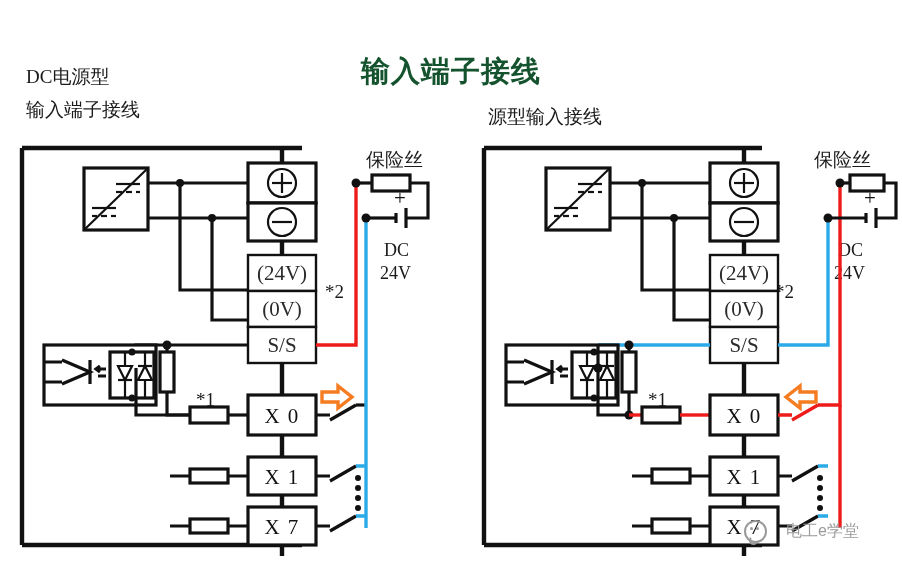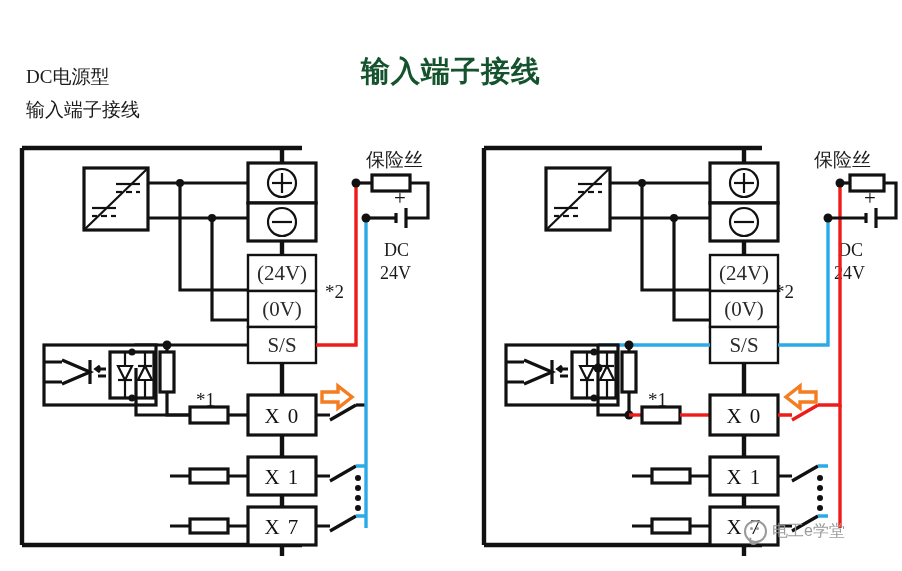--- a/index.html
+++ b/index.html
@@ -20,21 +20,21 @@
     margin-top:44px;
   }
   .cap{
     position:absolute;
     font-family:"Liberation Serif", serif;
     font-size:19px;color:#1a1a1a;white-space:nowrap;
   }
   svg{position:absolute;left:0;top:0;}
   .wm{
     position:absolute;
-    display:flex;align-items:center;gap:5px;
+    display:flex;align-items:center;gap:19px;
     color:#9a9a9a;font-size:16px;
     font-family:"Liberation Sans", sans-serif;
   }
   .wm .bubble{
     width:19px;height:19px;border:2px solid #9a9a9a;border-radius:50%;
     position:relative;display:inline-block;
   }
   .wm .bubble::after{
     content:"";position:absolute;left:3px;bottom:-4px;
     width:5px;height:5px;border-radius:50%;
@@ -46,20 +46,21 @@
 </head>
 <body>
 
 <div id="stage">
 
   <div class="title">输入端子接线</div>
 
   <div class="cap" style="left:26px;top:64px;">DC电源型</div>
   <div class="cap" style="left:26px;top:97px;">输入端子接线</div>
 
+  <div class="cap" style="left:488px;top:104px;">源型输入接线</div>
 
   <div class="cap" style="left:366px;top:147px;font-size:19px;">保险丝</div>
   <div class="cap" style="left:384px;top:240px;font-size:18px;">DC</div>
   <div class="cap" style="left:380px;top:263px;font-size:18px;">24V</div>
   <div class="cap" style="left:325px;top:281px;font-size:19px;">*2</div>
   <div class="cap" style="left:196px;top:389px;font-size:19px;">*1</div>
 
   <div class="cap" style="left:814px;top:147px;font-size:19px;">保险丝</div>
   <div class="cap" style="left:838px;top:240px;font-size:18px;">DC</div>
   <div class="cap" style="left:834px;top:263px;font-size:18px;">24V</div>

